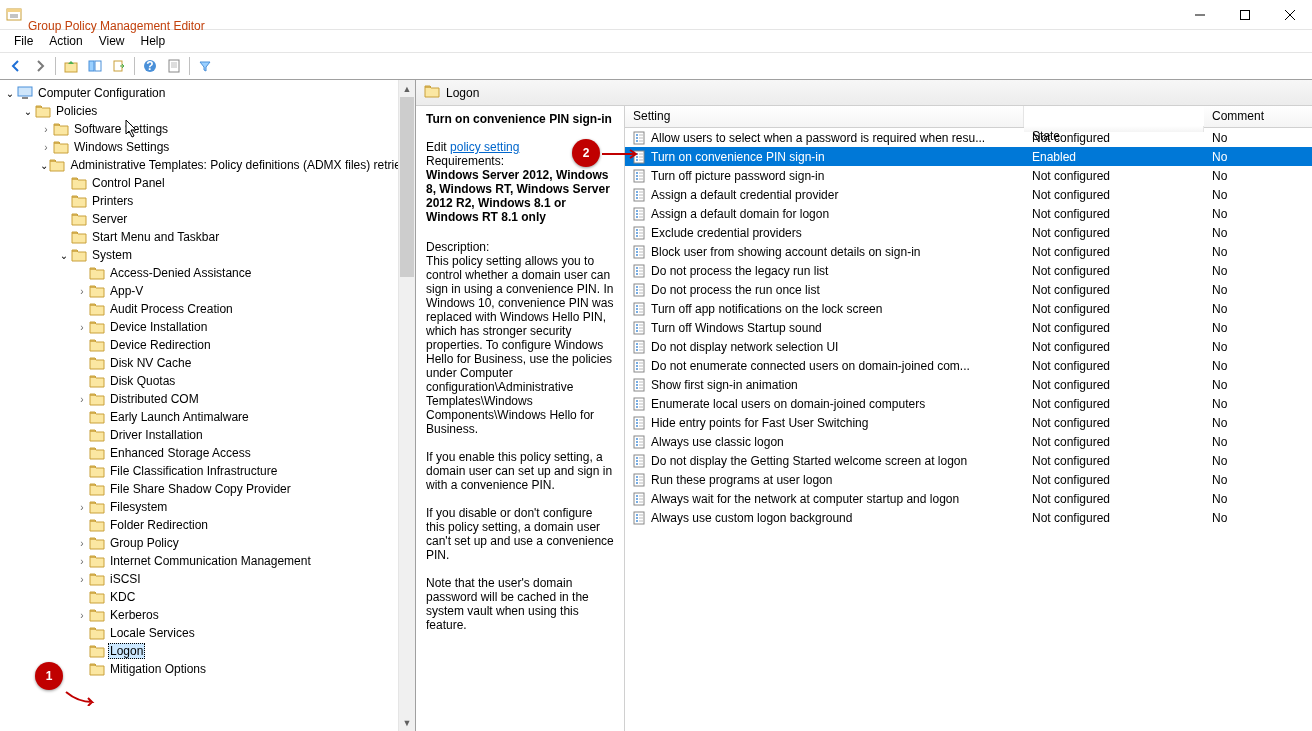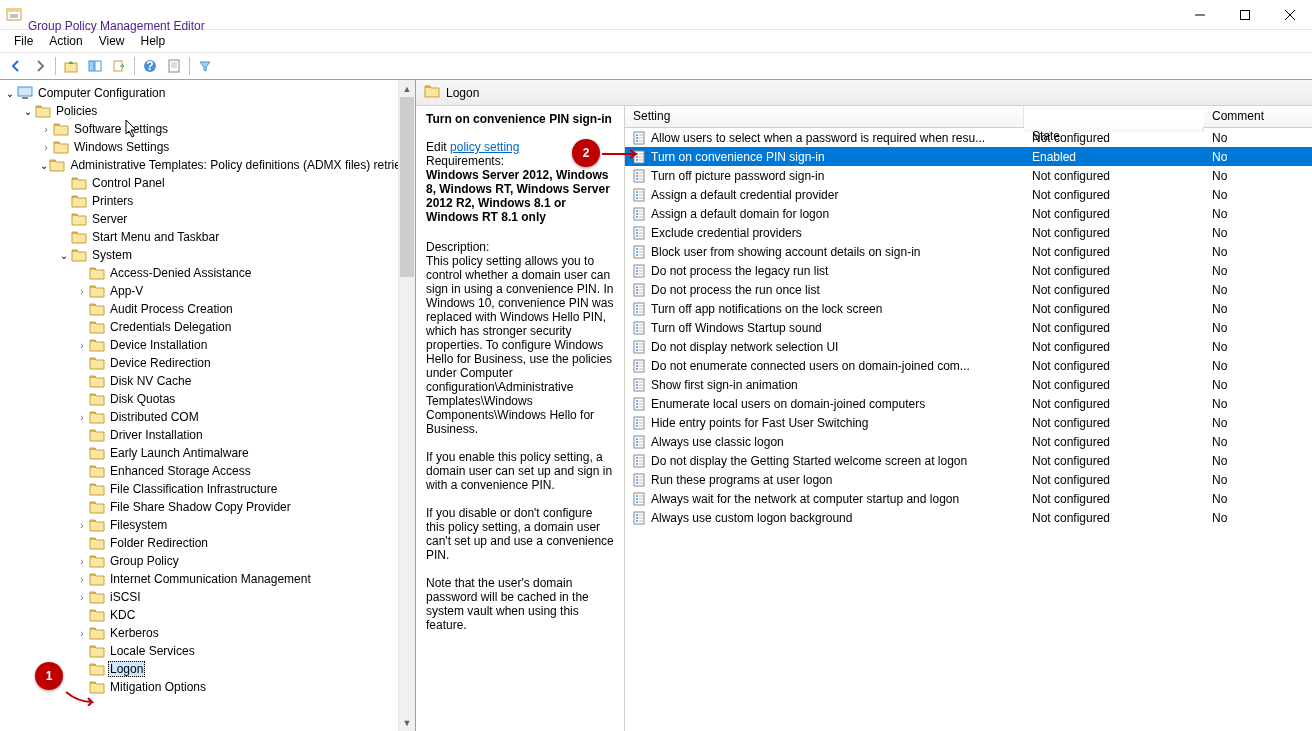--- a/index.html
+++ b/index.html
@@ -1,21 +1,21 @@
 <!DOCTYPE html>
 <html><head>
 <meta charset="utf-8">
 <style>
 * { box-sizing: border-box; margin: 0; padding: 0; font-family: "Segoe UI", Tahoma, sans-serif; font-size: 12px; }
 body { background: #fff; width: 1312px; height: 731px; overflow: hidden; position: relative; }
 
 
 .titlebar { height: 30px; display: flex; align-items: center; padding: 0 0 0 6px; border-bottom: 1px solid #e5e5e5; }
 .titlebar .app-icon { width: 16px; height: 16px; margin-right: 6px; display: inline-flex; align-items: center; justify-content: center; }
-.titlebar .title { flex: 1; color: #4c1d95; margin-top: 23px; }
+.titlebar .title { flex: 1; color: #c2410c; margin-top: 23px; }
 .titlebar .win-btns { display: flex; }
 .titlebar .win-btn { width: 45px; height: 30px; display: flex; align-items: center; justify-content: center; }
 
 
 .menubar { height: 22px; display: flex; align-items: center; padding: 0 6px; }
 .menubar .menu-item { padding: 2px 8px; }
 
 
 .toolbar { height: 28px; display: flex; align-items: center; padding: 0 4px; border-top: 1px solid #e5e5e5; border-bottom: 1px solid #a0a0a0; gap: 0; }
 .toolbar .tb-btn { width: 24px; height: 24px; display: flex; align-items: center; justify-content: center; border: 1px solid transparent; }
@@ -305,30 +305,20 @@
             <span class="expander"></span>
             <span class="ticon">
               <svg class="folder-svg" viewBox="0 0 16 14">
                 <path d="M1 3h5l1 1h8v9H1z" fill="#fbe7a2" stroke="#c9a03a"></path>
                 <path d="M1 2h5l1 1H1z" fill="#e8cc77" stroke="#c9a03a"></path>
               </svg>
             </span>
             <span class="tlabel">Audit Process Creation</span>
           </div>
           <div class="tree-row ind4">
-            <span class="expander"></span>
-            <span class="ticon">
-              <svg class="folder-svg" viewBox="0 0 16 14">
-                <path d="M1 3h5l1 1h8v9H1z" fill="#fbe7a2" stroke="#c9a03a"></path>
-                <path d="M1 2h5l1 1H1z" fill="#e8cc77" stroke="#c9a03a"></path>
-              </svg>
-            </span>
-            <span class="tlabel">Credentials Delegation</span>
-          </div>
-          <div class="tree-row ind4">
             <span class="expander">›</span>
             <span class="ticon">
               <svg class="folder-svg" viewBox="0 0 16 14">
                 <path d="M1 3h5l1 1h8v9H1z" fill="#fbe7a2" stroke="#c9a03a"></path>
                 <path d="M1 2h5l1 1H1z" fill="#e8cc77" stroke="#c9a03a"></path>
               </svg>
             </span>
             <span class="tlabel">Device Installation</span>
           </div>
           <div class="tree-row ind4">
@@ -372,31 +362,31 @@
             <span class="tlabel">Distributed COM</span>
           </div>
           <div class="tree-row ind4">
             <span class="expander"></span>
             <span class="ticon">
               <svg class="folder-svg" viewBox="0 0 16 14">
                 <path d="M1 3h5l1 1h8v9H1z" fill="#fbe7a2" stroke="#c9a03a"></path>
                 <path d="M1 2h5l1 1H1z" fill="#e8cc77" stroke="#c9a03a"></path>
               </svg>
             </span>
+            <span class="tlabel">Early Launch Antimalware</span>
+          </div>
+          <div class="tree-row ind4">
+            <span class="expander"></span>
+            <span class="ticon">
+              <svg class="folder-svg" viewBox="0 0 16 14">
+                <path d="M1 3h5l1 1h8v9H1z" fill="#fbe7a2" stroke="#c9a03a"></path>
+                <path d="M1 2h5l1 1H1z" fill="#e8cc77" stroke="#c9a03a"></path>
+              </svg>
+            </span>
             <span class="tlabel">Driver Installation</span>
-          </div>
-          <div class="tree-row ind4">
-            <span class="expander"></span>
-            <span class="ticon">
-              <svg class="folder-svg" viewBox="0 0 16 14">
-                <path d="M1 3h5l1 1h8v9H1z" fill="#fbe7a2" stroke="#c9a03a"></path>
-                <path d="M1 2h5l1 1H1z" fill="#e8cc77" stroke="#c9a03a"></path>
-              </svg>
-            </span>
-            <span class="tlabel">Early Launch Antimalware</span>
           </div>
           <div class="tree-row ind4">
             <span class="expander"></span>
             <span class="ticon">
               <svg class="folder-svg" viewBox="0 0 16 14">
                 <path d="M1 3h5l1 1h8v9H1z" fill="#fbe7a2" stroke="#c9a03a"></path>
                 <path d="M1 2h5l1 1H1z" fill="#e8cc77" stroke="#c9a03a"></path>
               </svg>
             </span>
             <span class="tlabel">Enhanced Storage Access</span>

